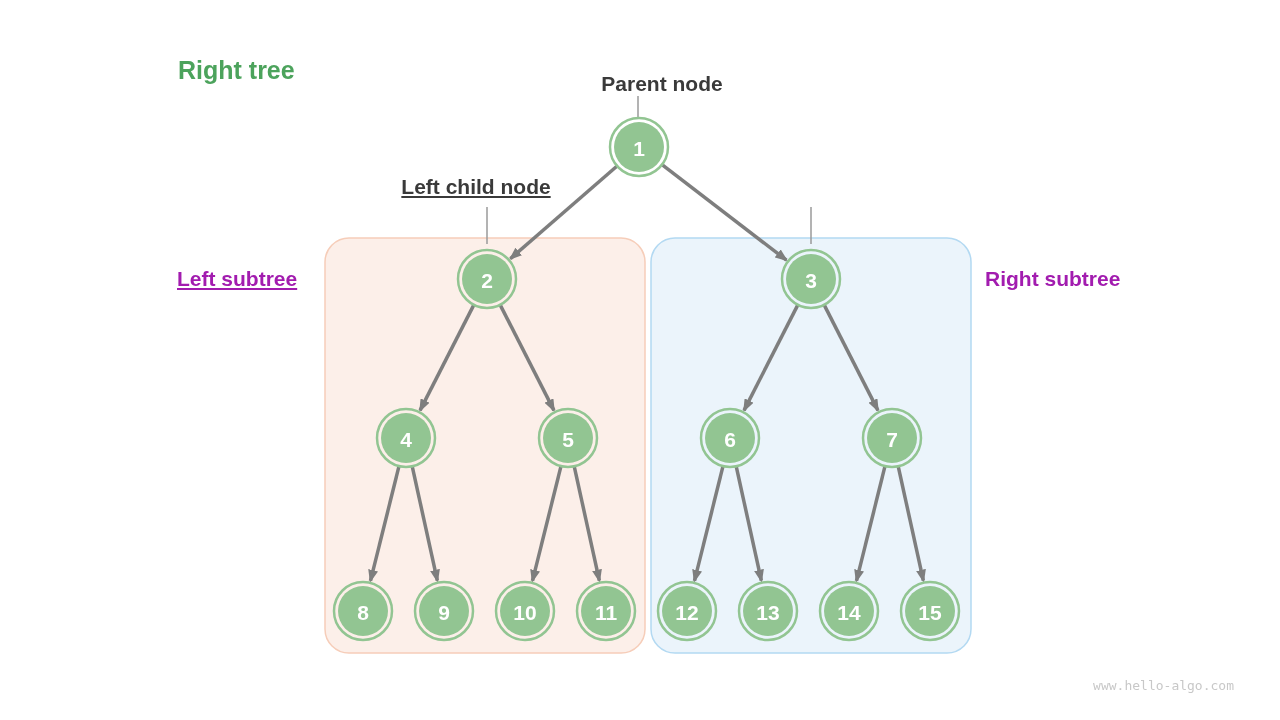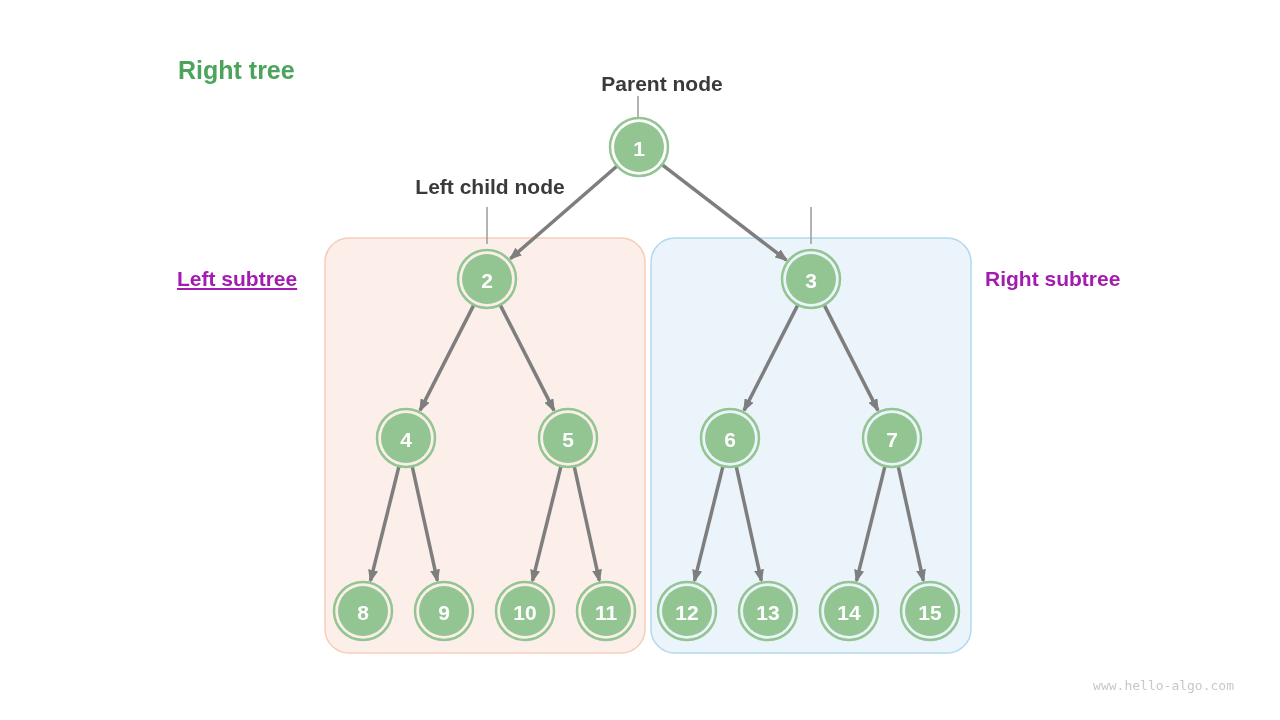--- a/index.html
+++ b/index.html
@@ -14,21 +14,21 @@
   .lbl{
     position:absolute;
     font-weight:700;
     font-size:21px;
     color:#3A3A3A;
     white-space:nowrap;
     line-height:1.1;
   }
   #diagram-title{left:178px;top:57px;font-size:25px;color:#4CA35C;}
   #parent-label{left:638px;top:72px;transform:translateX(-50%);margin-left:24px;}
-  #left-child-label{left:490px;top:175px;transform:translateX(-50%);}
+  #left-child-label{left:476px;top:175px;transform:translateX(-50%);text-decoration:underline;}
   #right-child-label{left:811px;top:175px;transform:translateX(-50%);}
   #left-subtree-label{left:177px;top:267px;color:#a21caf;text-decoration:underline;}
   #right-subtree-label{left:985px;top:267px;color:#a21caf;}
   #watermark{
     position:absolute;right:46px;top:678px;
     font-family:"DejaVu Sans Mono",monospace;
     font-size:13px;color:#C8C8C8;font-weight:400;margin-left:43px;
   }
 </style>
 </head>

